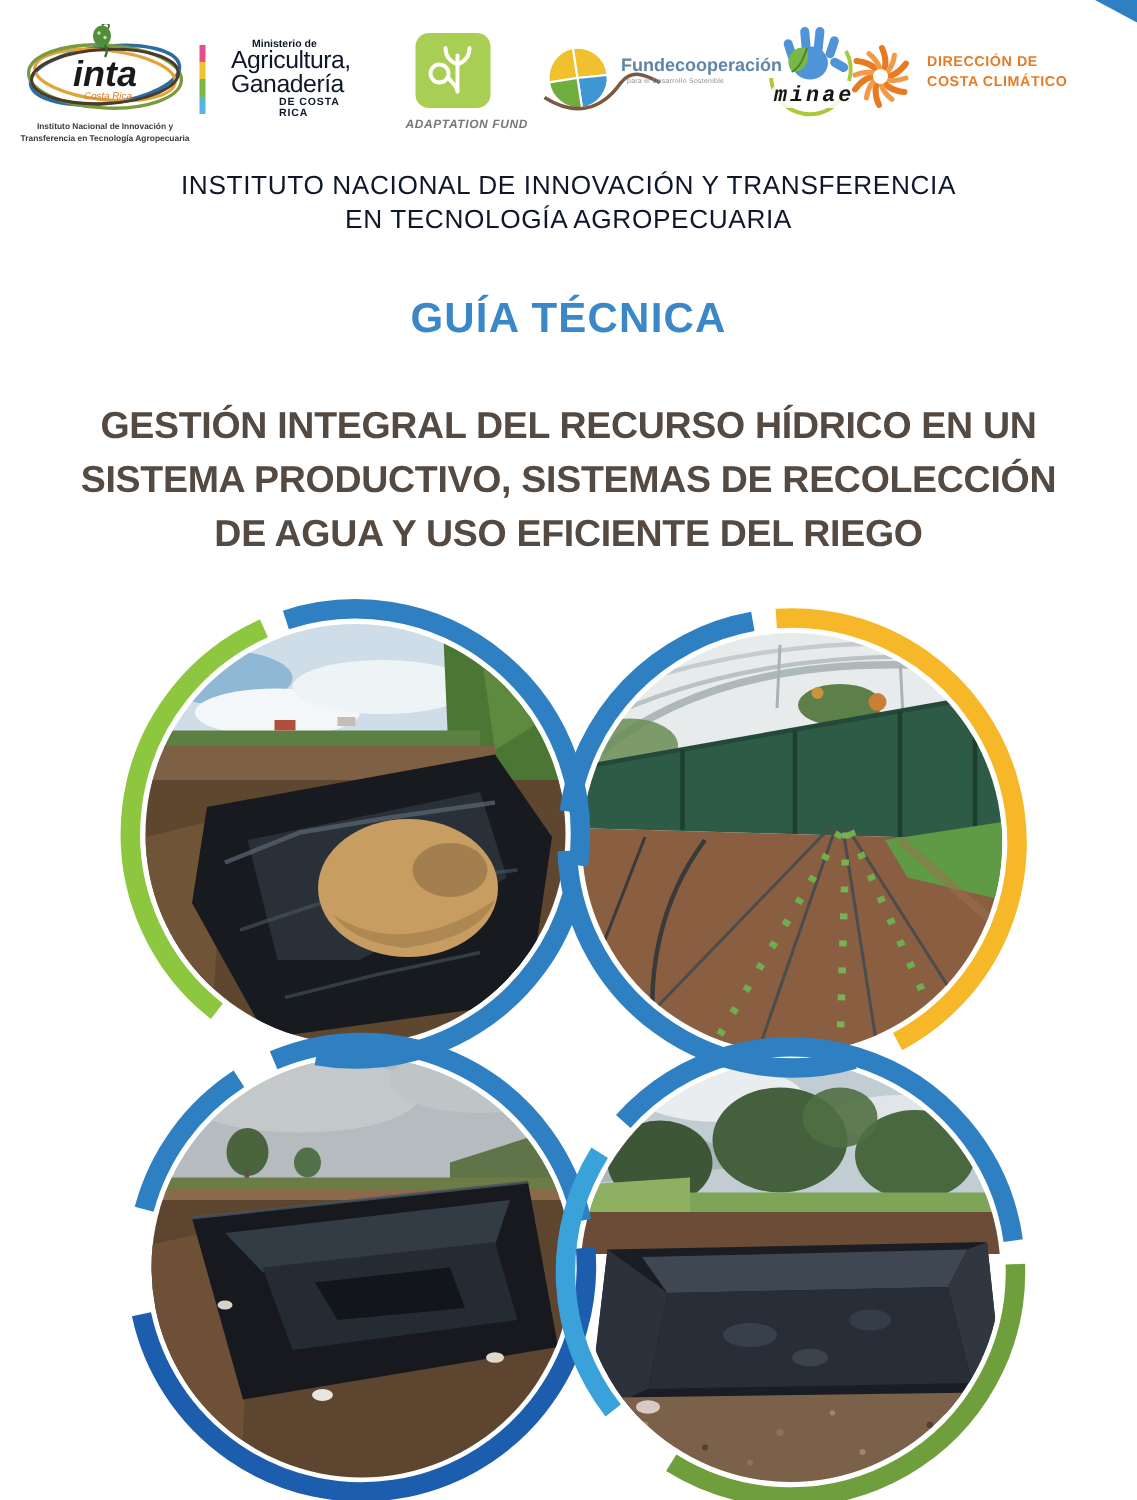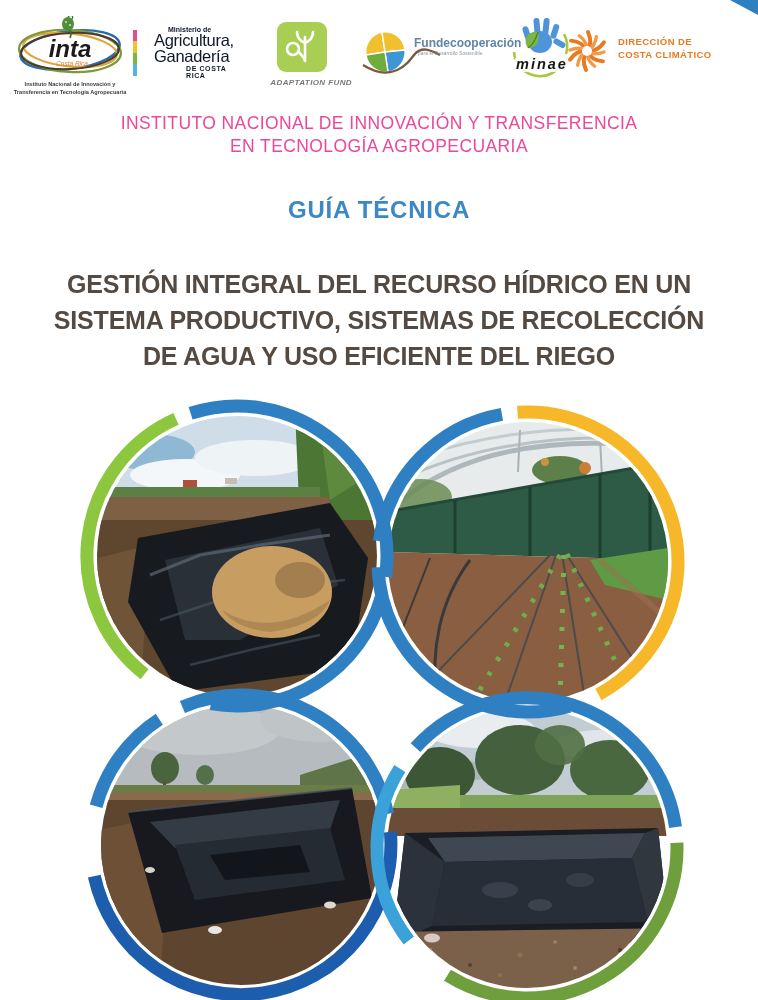--- a/index.html
+++ b/index.html
@@ -33,32 +33,32 @@
   .af{left:252px; top:22px; width:100px; text-align:right;font-style:italic;}
   .af-square{width:50px; height:50px; margin:0 auto; border-radius:9px; background:#a8cf54; position:relative;}
   .af-label{font-size:8px; font-weight:bold; color:#77787b; letter-spacing:0.4px; margin-top:6px;}
   
   .fundeco{left:362px; top:27px; width:140px; height:60px;text-align:center;}
   .fundeco-name{position:absolute; left:52px; top:9px; font-size:12px; font-weight:bold; color:#5f85a8;}
   .fundeco-sub{position:absolute; left:56px; top:24px; font-size:4.6px; color:#8a8f94; letter-spacing:0.2px;}
   
   .minae{left:500px; top:14px; width:88px; height:74px;}
   .minae-name{position:absolute; left:14px; top:42px; font-size:14.5px; font-weight:bold; color:#161616;
-    letter-spacing:2px; font-style:italic; background:rgba(255,255,255,0.85); padding:0 2px; border-radius:6px;}
+    letter-spacing:2px; font-style:italic; background:rgba(255,255,255,0.85); padding:0 2px; border-radius:6px;font-family:Liberation Mono, monospace;}
   
   .dcc{left:562px; top:26px; width:150px; height:52px;}
   .dcc-text{position:absolute; left:56px; top:9px; color:#e87a22; font-weight:bold; font-size:9.5px; line-height:13px; letter-spacing:0.4px;}
   
   .institute{
     position:absolute; left:0; top:112px; width:758px; text-align:center;
-    color:#ec4899; font-size:17.5px; line-height:23px; letter-spacing:0.4px;
+    color:#0f172a; font-size:17.5px; line-height:23px; letter-spacing:0.4px;
   }
   .title{
     position:absolute; left:0; top:196px; width:758px; margin:0; text-align:center;
-    color:#3b87c8; font-size:24px; font-weight:bold; letter-spacing:0.8px;
+    color:#3b87c8; font-size:28px; font-weight:bold; letter-spacing:0.8px;
   }
   .subtitle{
     position:absolute; left:0; top:266px; width:758px; text-align:center;
     color:#554a42; font-size:25px; font-weight:bold; line-height:36px; letter-spacing:-0.2px;
   }
   .circles-svg{position:absolute; left:0; top:0;}
 </style>
 </head>
 <body>
 

